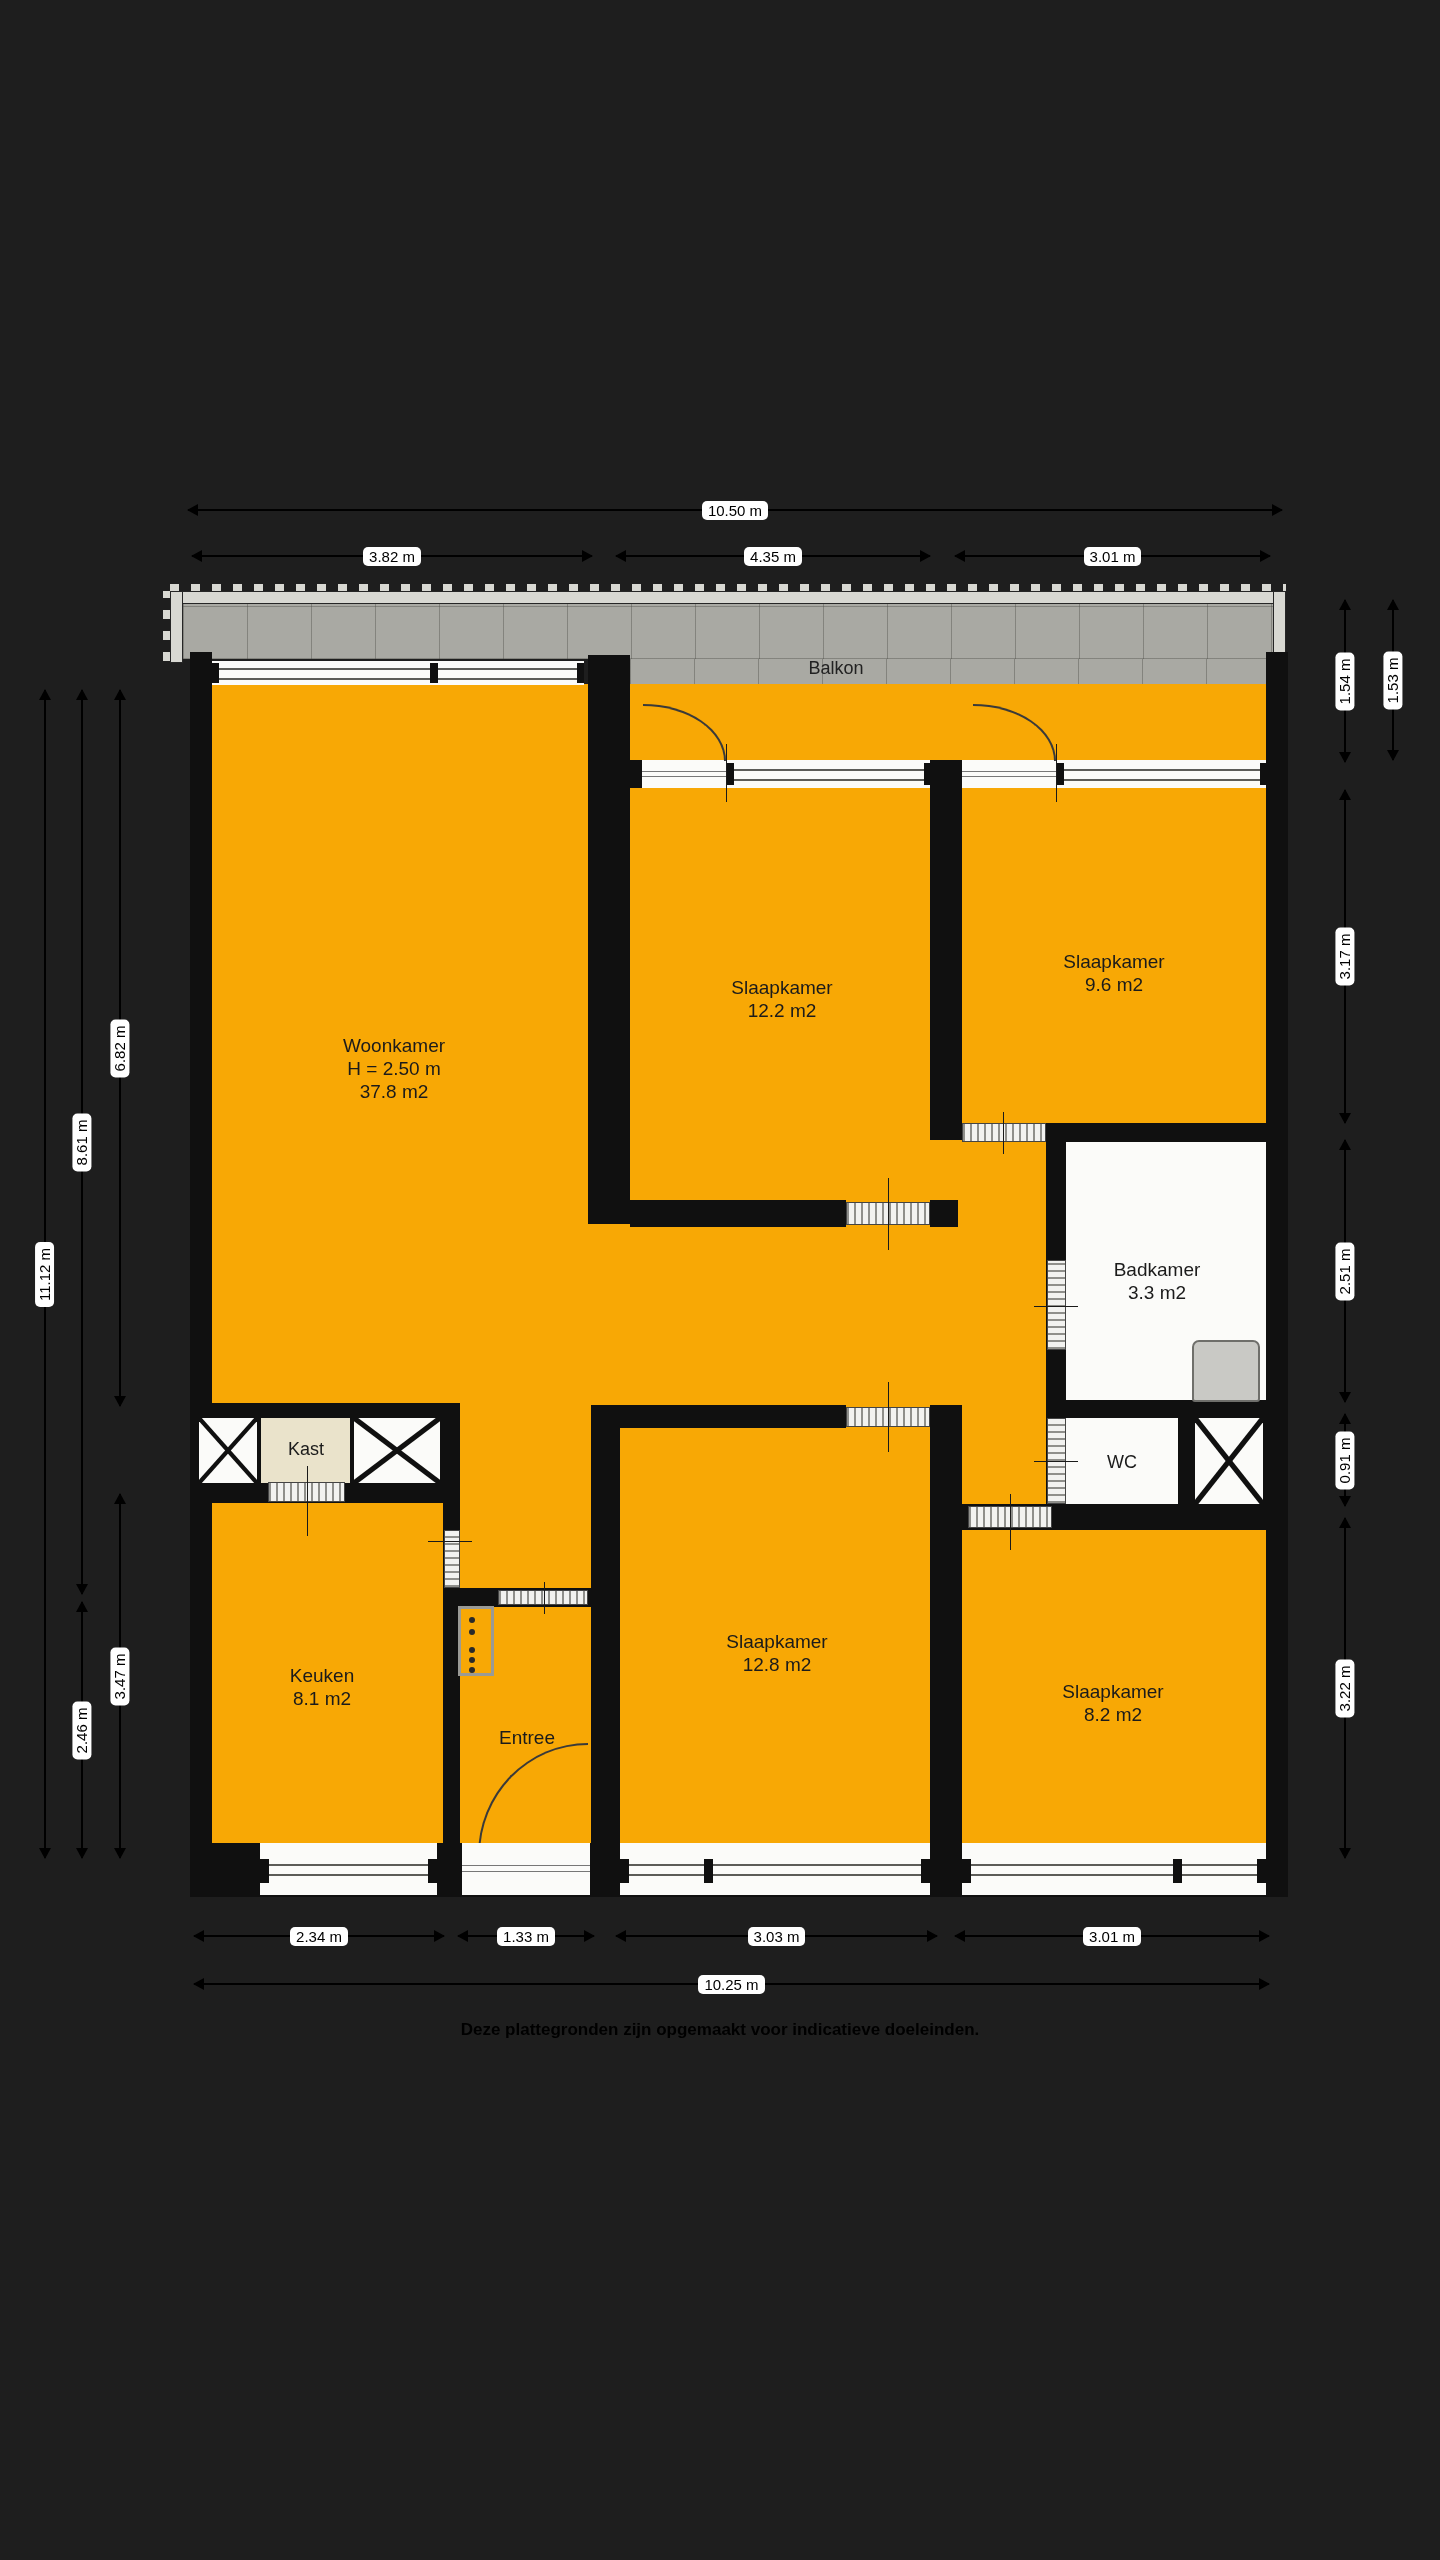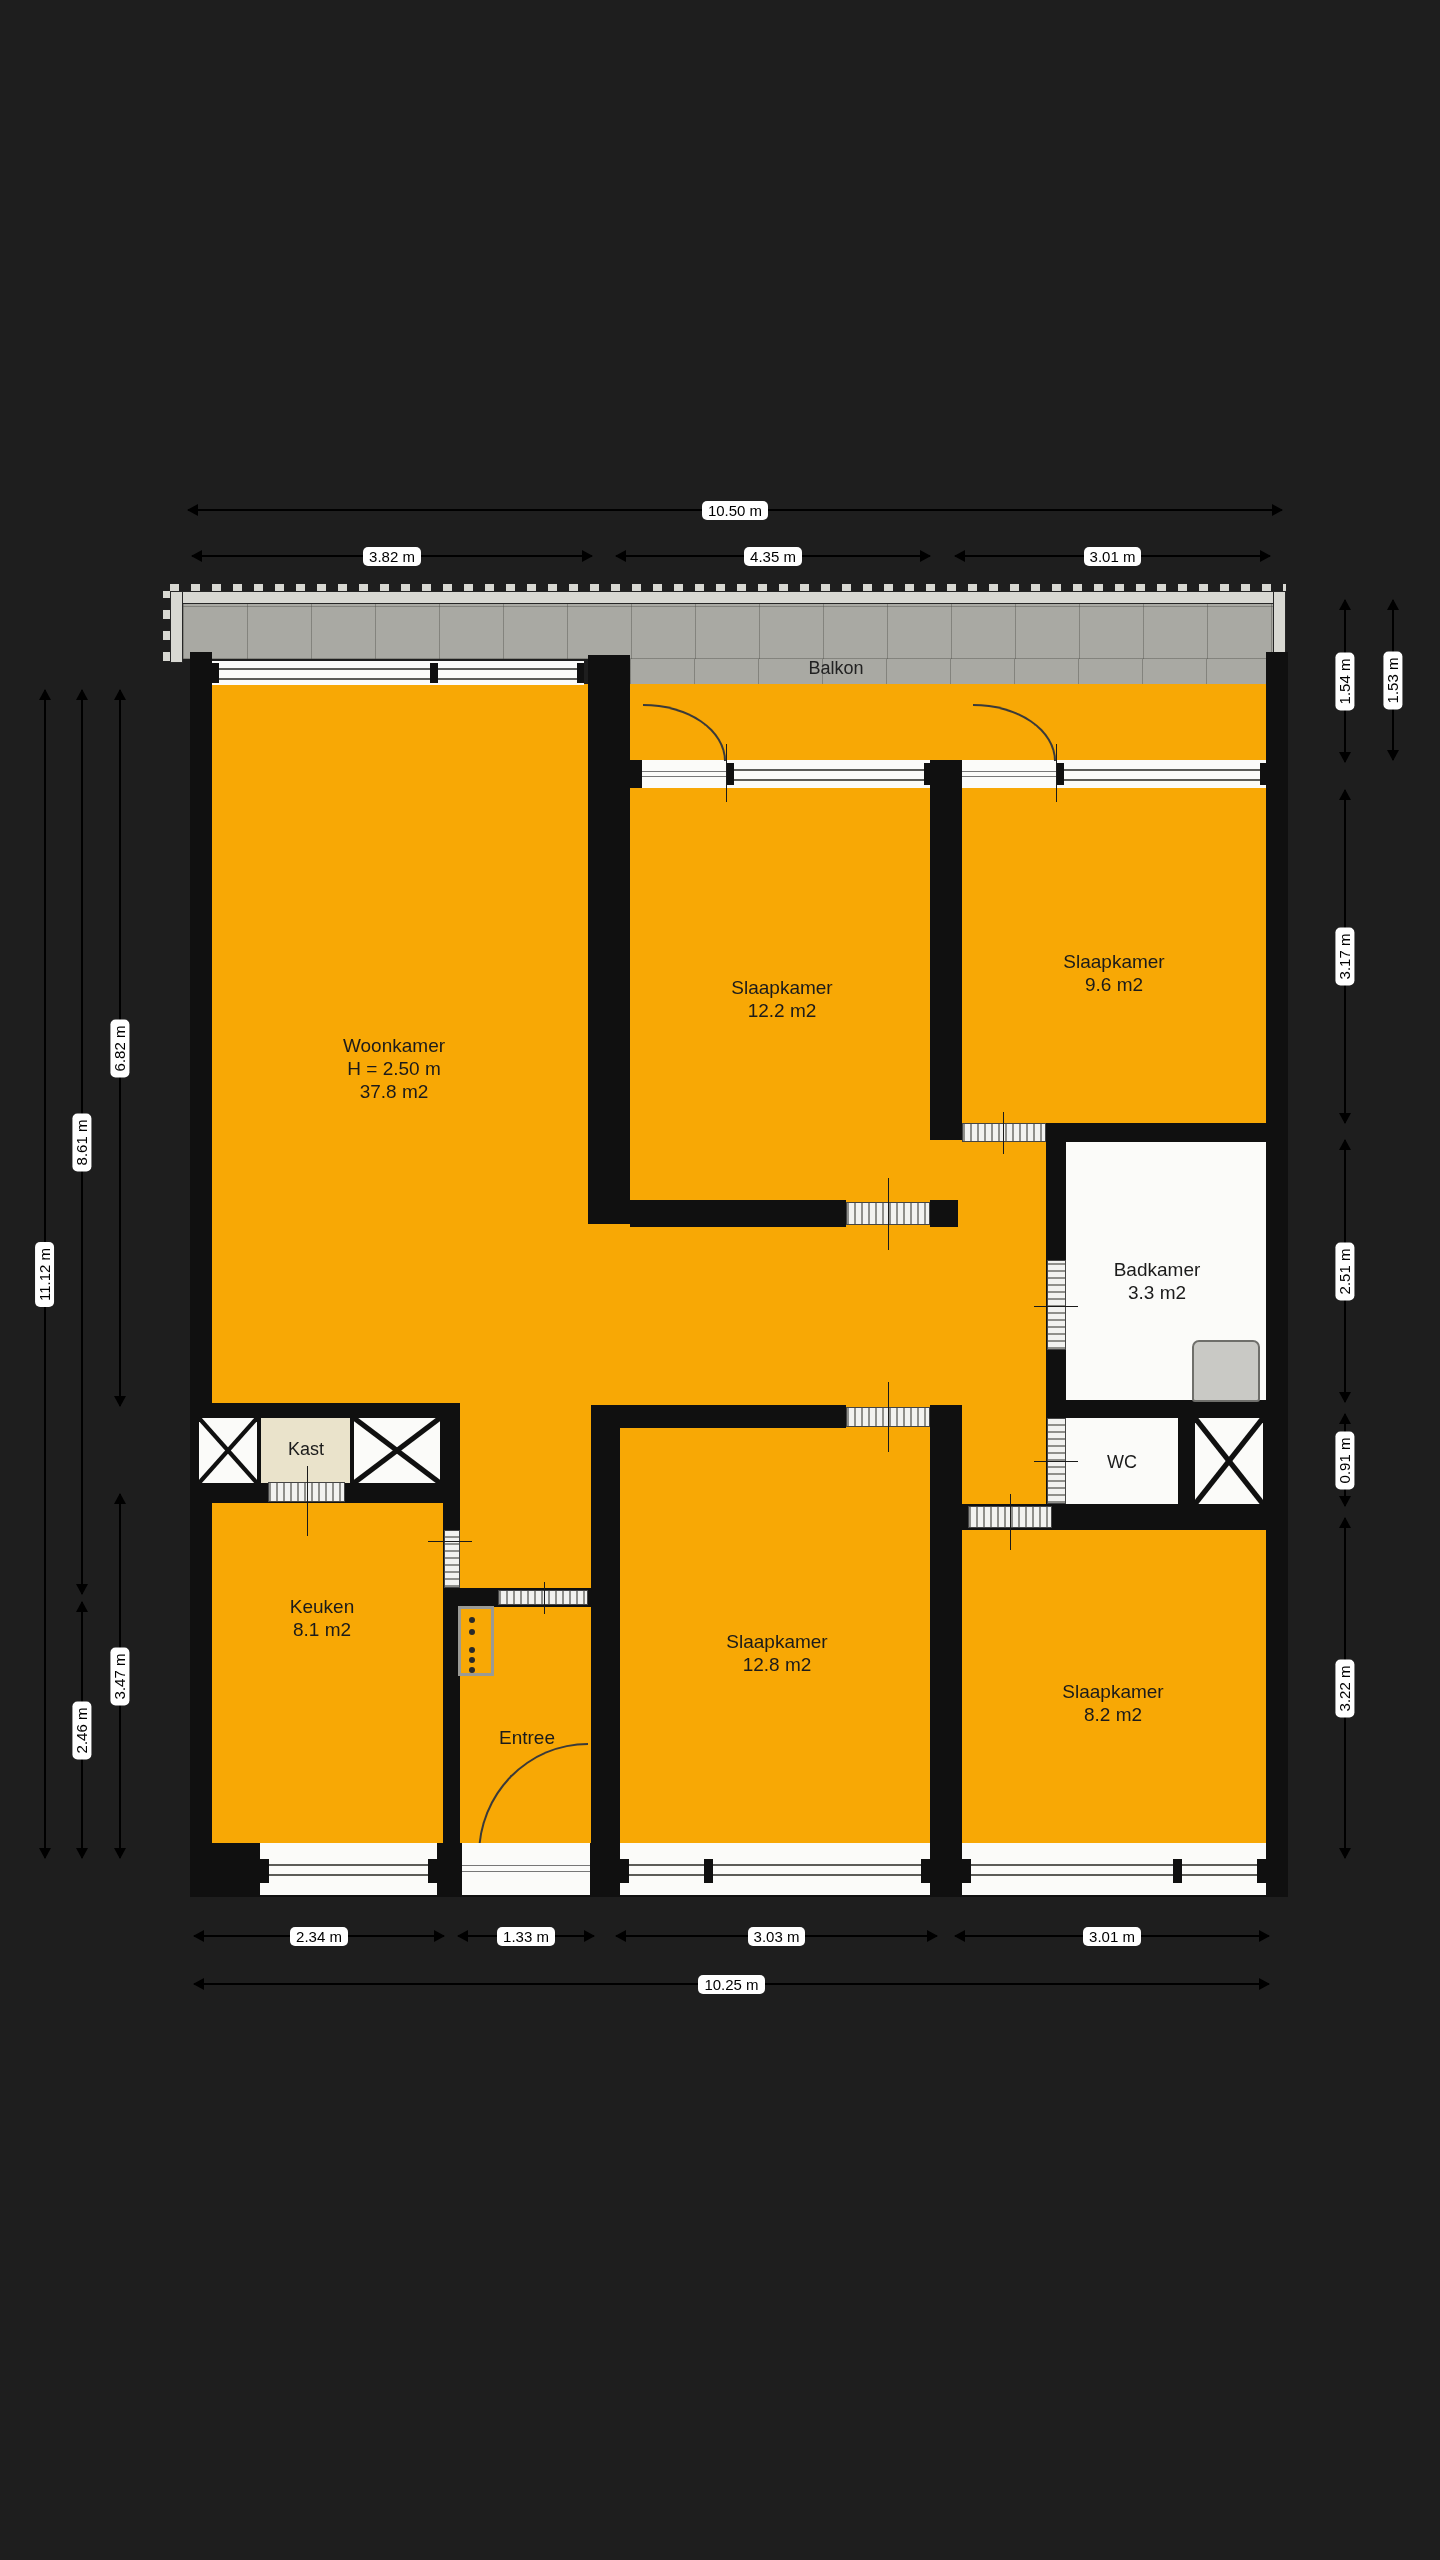--- a/index.html
+++ b/index.html
@@ -226,21 +226,21 @@
   <div class="abs rlabel" style="left:1157px;top:1258px;">
     <div>Badkamer</div>
     <div>3.3 m2</div>
   </div>
   <div class="abs rlabel" style="left:1122px;top:1451px;font-size:18px;">
     <div>WC</div>
   </div>
   <div class="abs rlabel" style="left:306px;top:1438px;font-size:18px;">
     <div>Kast</div>
   </div>
-  <div class="abs rlabel" style="left:322px;top:1595px;text-align:center;">
+  <div class="abs rlabel" style="left:322px;top:1664px;text-align:center;">
     <div>Keuken</div>
     <div>8.1 m2</div>
   </div>
   <div class="abs rlabel" style="left:527px;top:1726px;">
     <div>Entree</div>
   </div>
   <div class="abs rlabel" style="left:777px;top:1630px;">
     <div>Slaapkamer</div>
     <div>12.8 m2</div>
   </div>
@@ -306,14 +306,15 @@
   <div class="dim-v" style="left:1344px;top:1140px;height:262px;">
     <span class="dlabel">2.51 m</span>
   </div>
   <div class="dim-v" style="left:1344px;top:1414px;height:92px;">
     <span class="dlabel">0.91 m</span>
   </div>
   <div class="dim-v" style="left:1344px;top:1518px;height:340px;">
     <span class="dlabel">3.22 m</span>
   </div>
 
+  <div class="abs footer" style="left:0;top:2020px;">Deze plattegronden zijn opgemaakt voor indicatieve doeleinden.</div>
 
 </div>
 
 </body></html>

